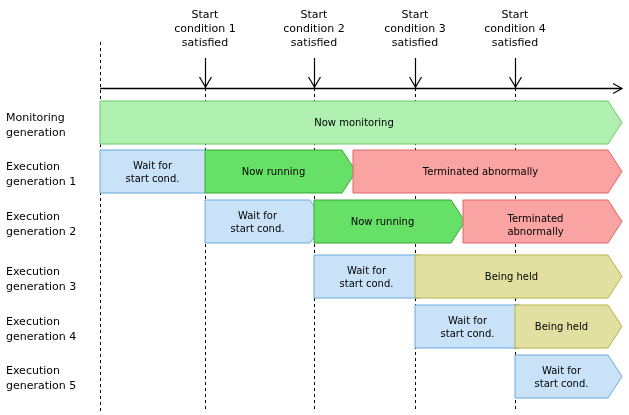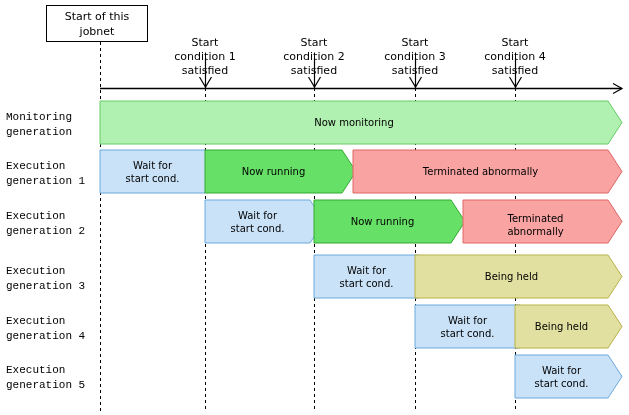--- a/index.html
+++ b/index.html
@@ -38,30 +38,28 @@
     align-items: center;
     justify-content: center;
   }
   .row-label {
     position: absolute;
     font-size: 11px;
     line-height: 15px;
     white-space: pre-line;
     text-align: left;
     color: #000;
-    font-family: Liberation Mono, monospace;
   }
   .tick-label {
     position: absolute;
     font-size: 11px;
     line-height: 14px;
     text-align: center;
     white-space: pre-line;
     color: #000;
-    margin-top: 28px;
   }
   .title-box {
     position: absolute;
     left: 46px;
     top: 5px;
     width: 102px;
     height: 37px;
     border: 1px solid #000;
     background: #ffffff;
     box-sizing: border-box;
@@ -108,22 +106,20 @@
         <polygon points="314,200 451,200 465,221.5 451,243 314,243" fill="#66e066" stroke="#33aa33" stroke-width="1"></polygon>
         <polygon points="463,200 608,200 622,221.5 608,243 463,243" fill="#f9a3a3" stroke="#e06666" stroke-width="1"></polygon>
         <polygon points="314,255 419,255 433,276.5 419,298 314,298" fill="#c9e2f8" stroke="#6aa9dd" stroke-width="1"></polygon>
         <polygon points="415,255 608,255 622,276.5 608,298 415,298" fill="#e2e0a0" stroke="#b8b24a" stroke-width="1"></polygon>
         <polygon points="415,305 520,305 534,326.5 520,348 415,348" fill="#c9e2f8" stroke="#6aa9dd" stroke-width="1"></polygon>
         <polygon points="515,305 608,305 622,326.5 608,348 515,348" fill="#e2e0a0" stroke="#b8b24a" stroke-width="1"></polygon>
         <polygon points="515,355 608,355 622,376.5 608,398 515,398" fill="#c9e2f8" stroke="#6aa9dd" stroke-width="1"></polygon>
       </g>
   </svg>
 
-  <div class="title-box">Start of this
-jobnet</div>
 
   <div id="tick-labels">
       <div class="tick-label" style="left: 150px; top: 8px; width: 110px;">Start
 condition 1
 satisfied</div>
       <div class="tick-label" style="left: 259px; top: 8px; width: 110px;">Start
 condition 2
 satisfied</div>
       <div class="tick-label" style="left: 360px; top: 8px; width: 110px;">Start
 condition 3

